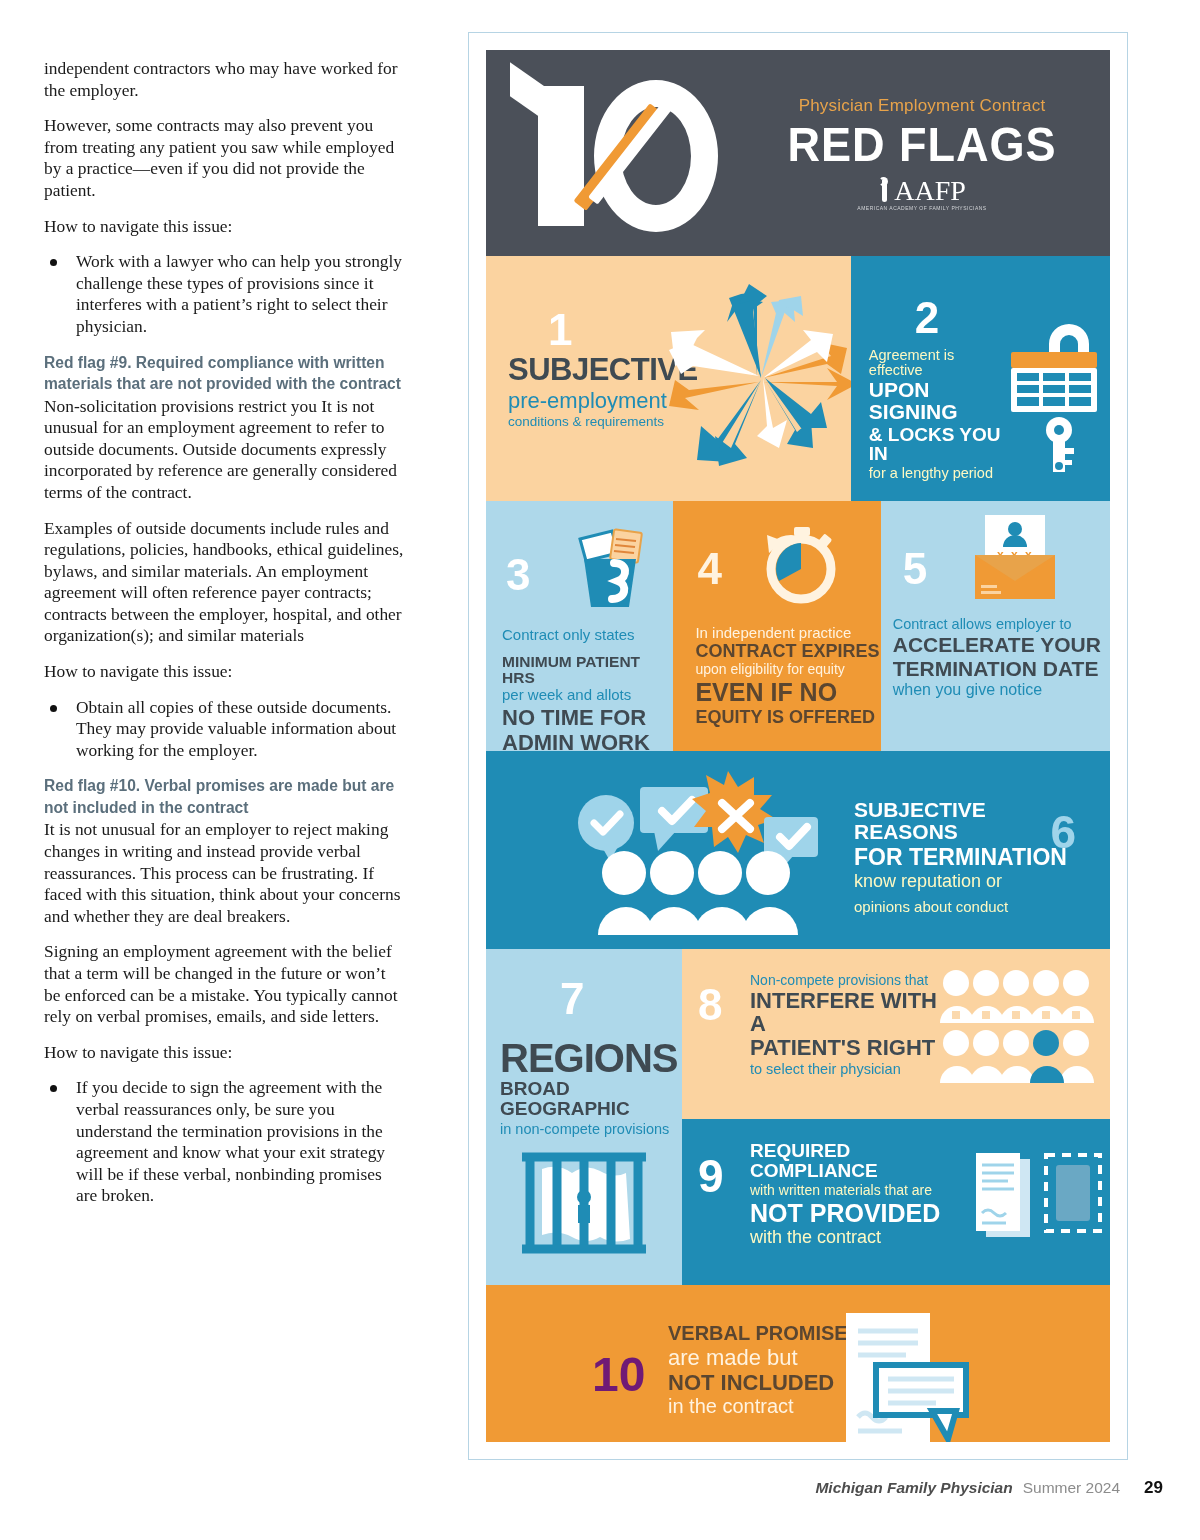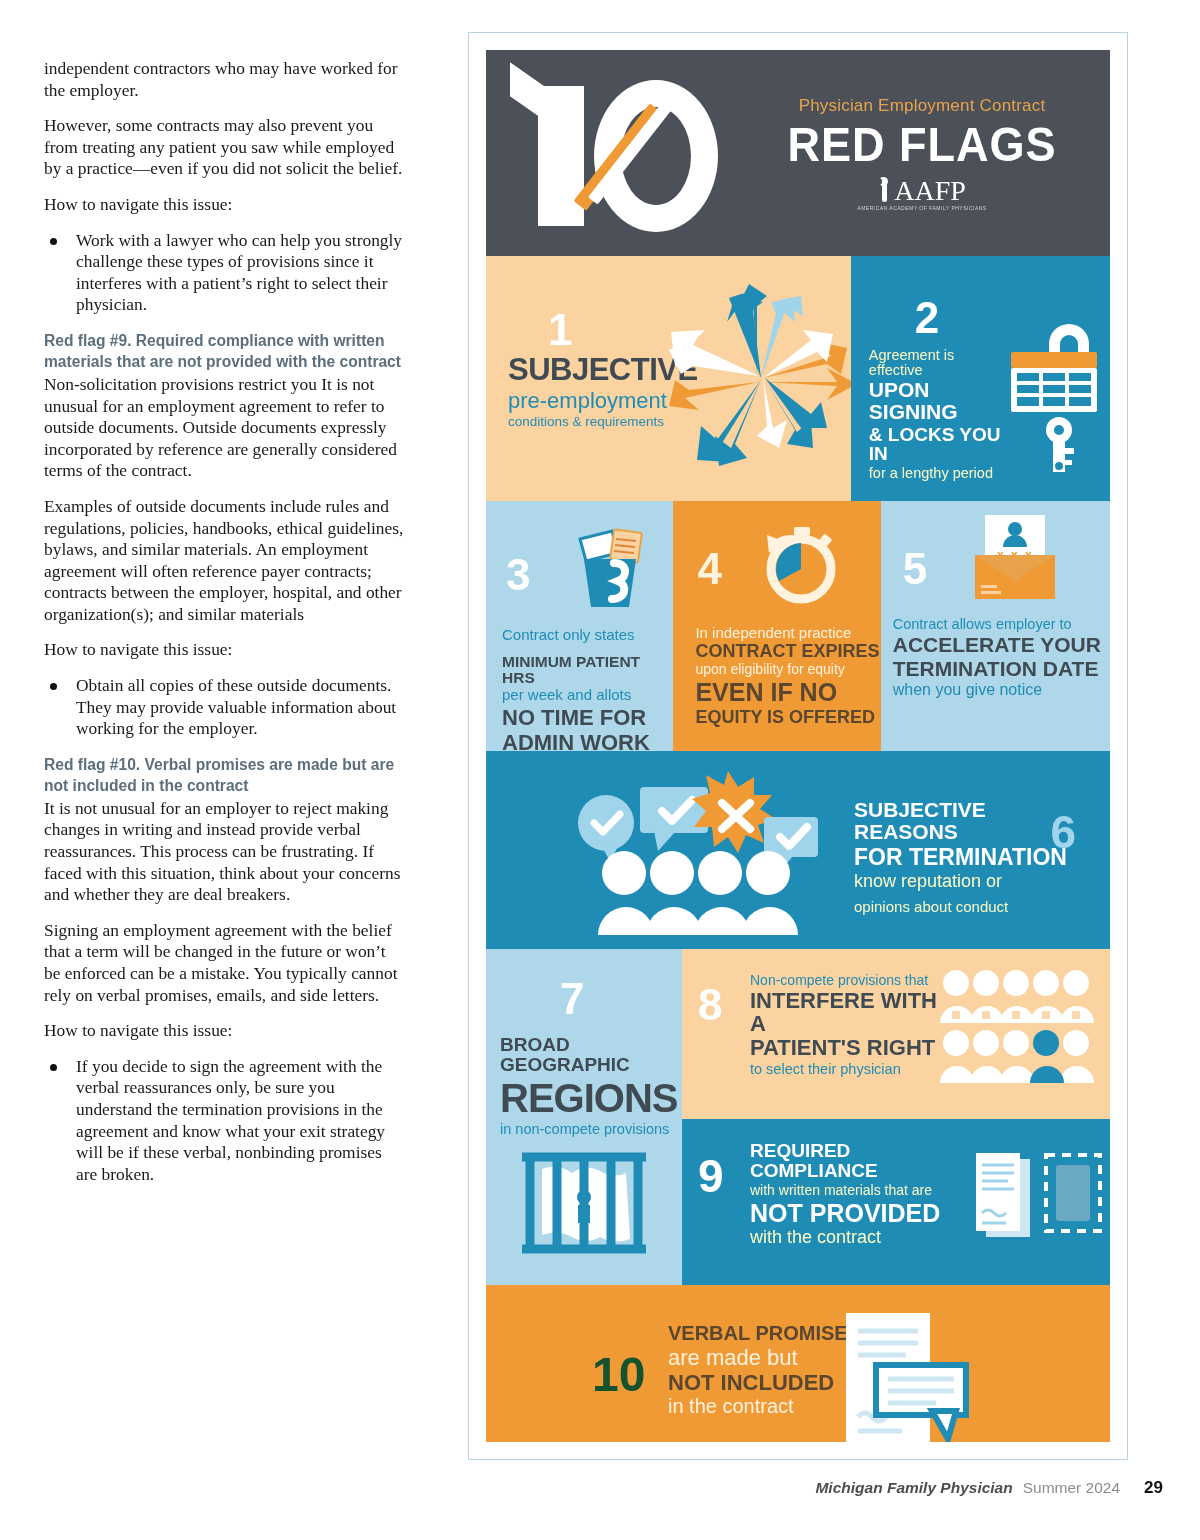--- a/index.html
+++ b/index.html
@@ -161,21 +161,21 @@
     font-weight:bold;font-size:17px;color:#111;margin-left:20px;
   }
   
   .person-head{background:#ffffff;border-radius:50%;}
 </style>
 </head>
 <body>
 
 <div class="article">
   <p>independent contractors who may have worked for the employer.</p>
-  <p>However, some contracts may also prevent you from treating any patient you saw while employed by a practice—even if you did not solicit the belief.</p>
+  <p>However, some contracts may also prevent you from treating any patient you saw while employed by a practice—even if you did not provide the patient.</p>
   <p>How to navigate this issue:</p>
   <ul class="bullets">
     <li>Work with a lawyer who can help you strongly challenge these types of provisions since it interferes with a patient’s right to select their physician.</li>
   </ul>
 
   <div class="subhead">Red flag #9. Required compliance with written materials that are not provided with the contract</div>
   <p>Non-solicitation provisions restrict you It is not unusual for an employment agreement to refer to outside documents. Outside documents expressly incorporated by reference are generally considered terms of the contract.</p>
   <p>Examples of outside documents include rules and regulations, policies, handbooks, ethical guidelines, bylaws, and similar materials. An employment agreement will often reference payer contracts; contracts between the employer, hospital, and other organization(s); and similar materials</p>
   <p>How to navigate this issue:</p>
   <ul class="bullets">
@@ -387,22 +387,22 @@
       <div class="num" style="position:absolute;right:34px;top:58px;font-size:46px;color:#9fd4ea;">6</div>
     </div>
   </div>
 
   <div class="row">
 
     <div class="panel bg-lblue" style="width:198px;height:336px;">
       <div class="notch-d" style="border-top:16px solid #aed8ea;left:26%;top:-1px;bottom:auto;transform:translateX(-50%) rotate(0deg);"></div>
       <div class="num" style="position:absolute;left:74px;top:28px;font-size:44px;color:#ffffff;">7</div>
       <div style="position:absolute;left:14px;top:86px;width:186px;">
+        <div class="cap bold c-dark" style="font-size:40px;margin-top:2px;letter-spacing:-1px;">REGIONS</div>
         <div class="cap bold c-dark" style="font-size:19px;">BROAD GEOGRAPHIC</div>
-        <div class="cap bold c-dark" style="font-size:40px;margin-top:2px;letter-spacing:-1px;">REGIONS</div>
         <div class="cap c-teal" style="font-size:14.5px;margin-top:3px;">in non-compete provisions</div>
       </div>
       <svg width="150" height="110" style="position:absolute;left:26px;top:200px;" viewBox="0 0 150 110">
         <g fill="#ffffff">
           <path d="M30 20 q16 -6 30 4 q14 -10 28 -2 q14 8 26 2 l4 66 q-16 6 -30 -2 q-14 8 -28 0 q-14 -8 -30 -2 z"></path>
         </g>
         <g stroke="#1f8cb5" stroke-width="9">
           <line x1="18" y1="10" x2="18" y2="100"></line>
           <line x1="45" y1="10" x2="45" y2="100"></line>
           <line x1="72" y1="10" x2="72" y2="100"></line>
@@ -480,21 +480,21 @@
           </g>
           <rect x="88" y="10" width="54" height="76" fill="none" stroke="#ffffff" stroke-width="4" stroke-dasharray="9 7"></rect>
           <rect x="98" y="20" width="34" height="56" rx="3" fill="#6aa8c4"></rect>
         </svg>
       </div>
     </div>
   </div>
 
   <div class="row">
     <div class="panel bg-orange" style="width:626px;height:185px;">
-      <div class="num" style="position:absolute;left:106px;top:66px;font-size:48px;color:#14532d;">10</div>
+      <div class="num" style="position:absolute;left:106px;top:66px;font-size:48px;color:#701a75;">10</div>
       <div style="position:absolute;left:182px;top:38px;width:220px;">
         <div class="cap bold c-brown" style="font-size:20px;">VERBAL PROMISES</div>
         <div class="cap c-cream" style="font-size:22px;margin-top:2px;">are made but</div>
         <div class="cap bold c-brown" style="font-size:22px;margin-top:2px;">NOT INCLUDED</div>
         <div class="cap c-cream" style="font-size:20px;margin-top:2px;">in the contract</div>
       </div>
       <svg width="140" height="150" style="position:absolute;left:350px;top:22px;" viewBox="0 0 140 150">
         <rect x="10" y="6" width="84" height="132" fill="#ffffff"></rect>
         <g stroke="#cfe7f3" stroke-width="5">
           <line x1="22" y1="24" x2="82" y2="24"></line>

